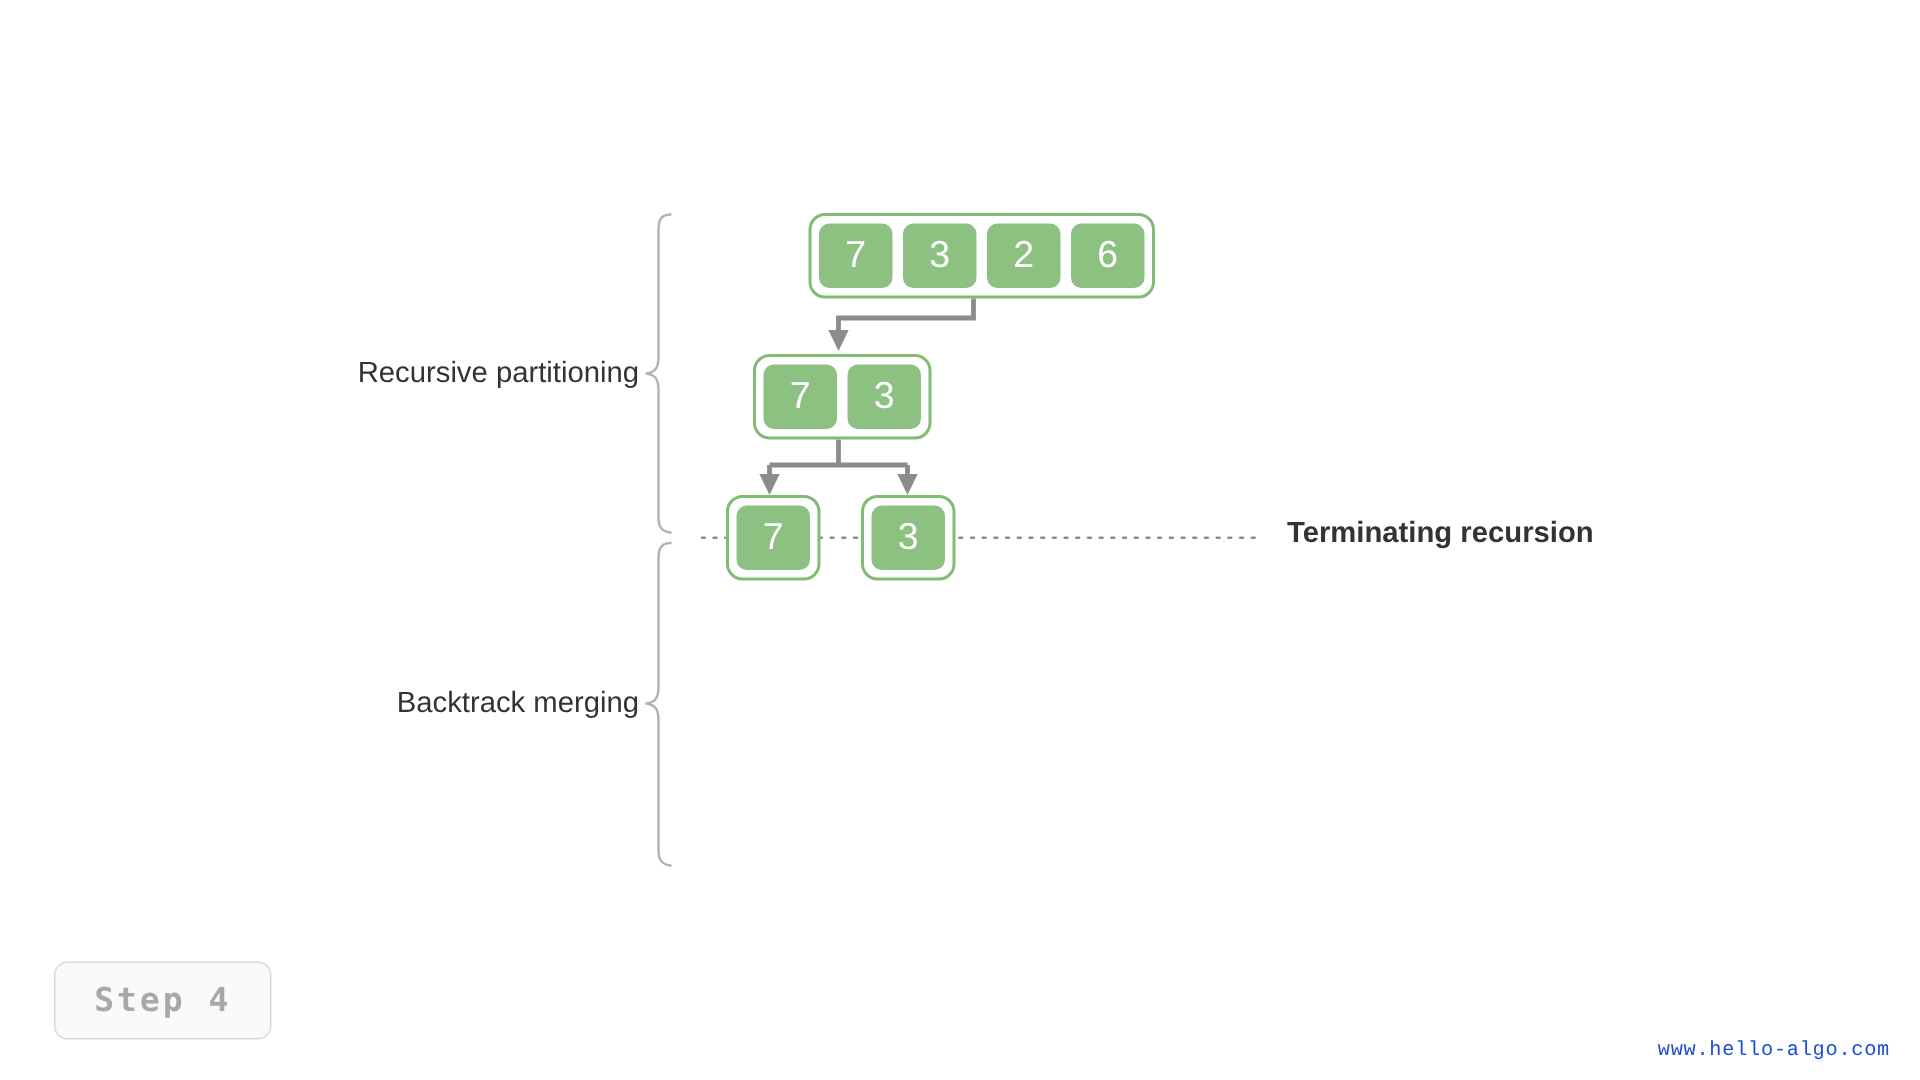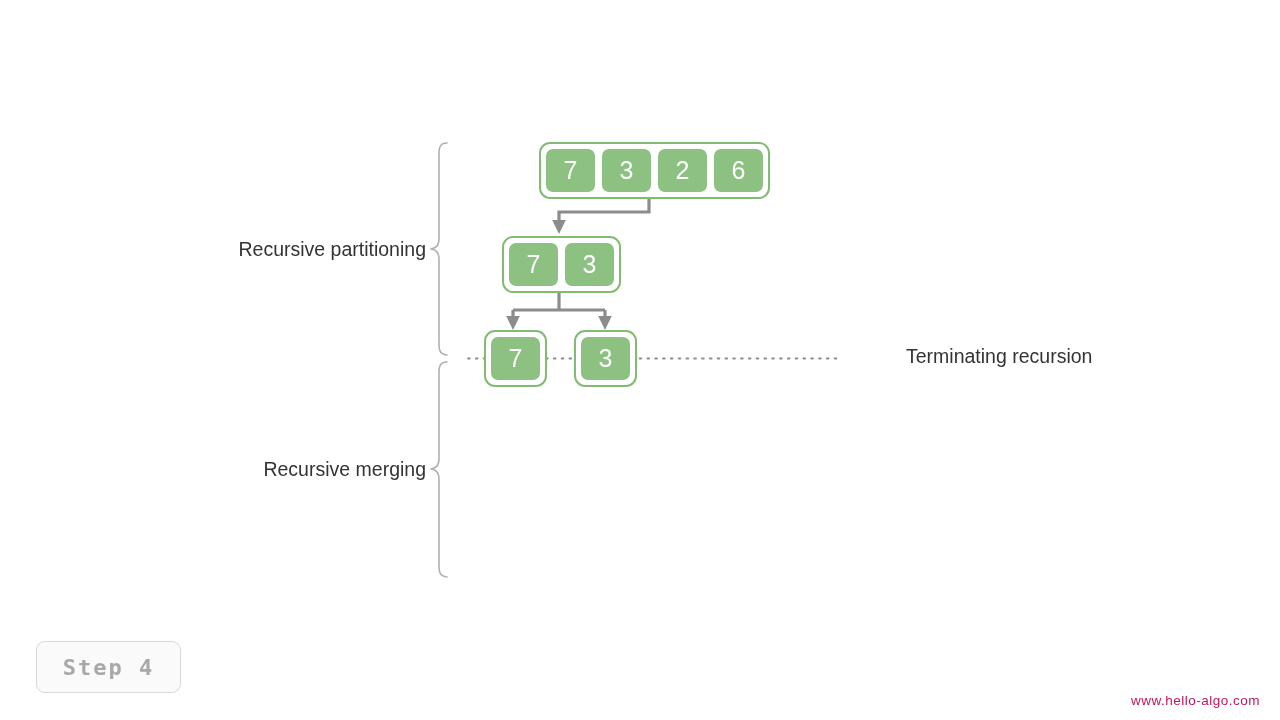--- a/index.html
+++ b/index.html
@@ -38,21 +38,21 @@
   #label-merge     { right: 854px; top: 469px; }
 
   .side-label {
     position: absolute;
     font-family: "Liberation Sans", sans-serif;
     font-size: 19.5px;
     color: #333333;
     white-space: nowrap;
     transform: translateY(-50%);
   }
-  #label-terminate { left: 906px; top: 356px; }
+  #label-terminate { left: 858px; top: 356px; font-weight: bold; }
 
   
   .array-group {
     position: absolute;
     display: flex;
     flex-direction: row;
     align-items: center;
     box-sizing: border-box;
     border: 2px solid #82bb72;
     border-radius: 11px;
@@ -107,24 +107,24 @@
     letter-spacing: 2px;
     color: #a8a8a8;
     user-select: none;
   }
 
   
   #watermark {
     position: absolute;
     right: 20px;
     bottom: 12px;
-    font-family: Liberation Sans, sans-serif;
+    font-family: Liberation Mono, monospace;
     font-size: 13.5px;
     letter-spacing: 0.5px;
-    color: #be185d;
+    color: #1d4ed8;
     user-select: none;
   }
 </style>
 </head>
 <body>
 
 <svg id="diagram" viewBox="0 0 1280 720" xmlns="http://www.w3.org/2000/svg">
 
   <path d="M 447,143
            C 438,143 439,151 439,156
@@ -151,21 +151,21 @@
 
   <g>
     <path d="M 559,293 L 559,310 M 513,310 L 605,310 M 513,310 L 513,318 M 605,310 L 605,318" fill="none" stroke="#8c8c8c" stroke-width="3.2" stroke-linejoin="miter" stroke-linecap="butt"></path>
     <polygon points="513,330 506.2,316 519.8,316" fill="#8c8c8c"></polygon>
     <polygon points="605,330 598.2,316 611.8,316" fill="#8c8c8c"></polygon>
   </g>
 </svg>
 
 <div class="phase-label" id="label-partition">Recursive partitioning</div>
 
-<div class="phase-label" id="label-merge">Recursive merging</div>
+<div class="phase-label" id="label-merge">Backtrack merging</div>
 
 <div class="side-label" id="label-terminate">Terminating recursion</div>
 
 <div class="array-group" id="arr-root">
   <div class="cell">7</div>
   <div class="cell">3</div>
   <div class="cell">2</div>
   <div class="cell">6</div>
 </div>
 

